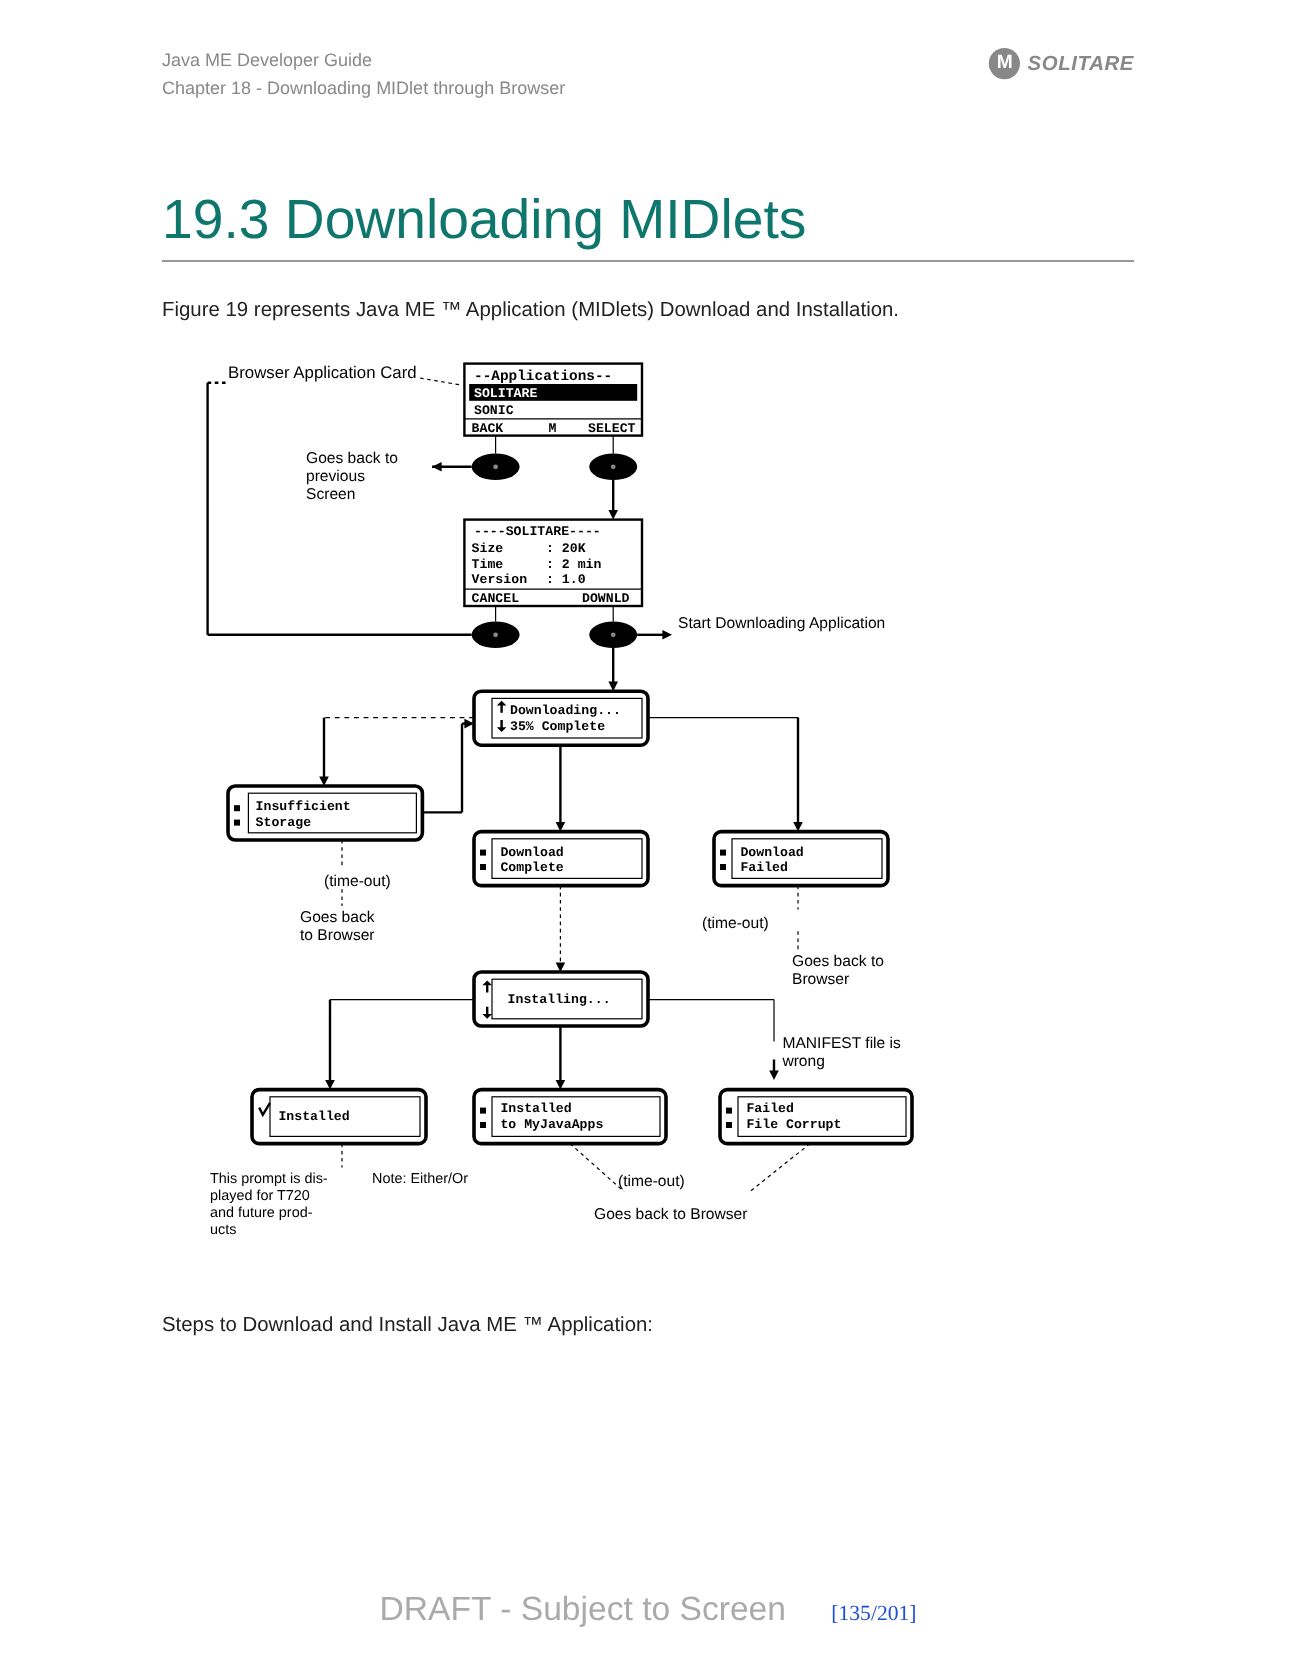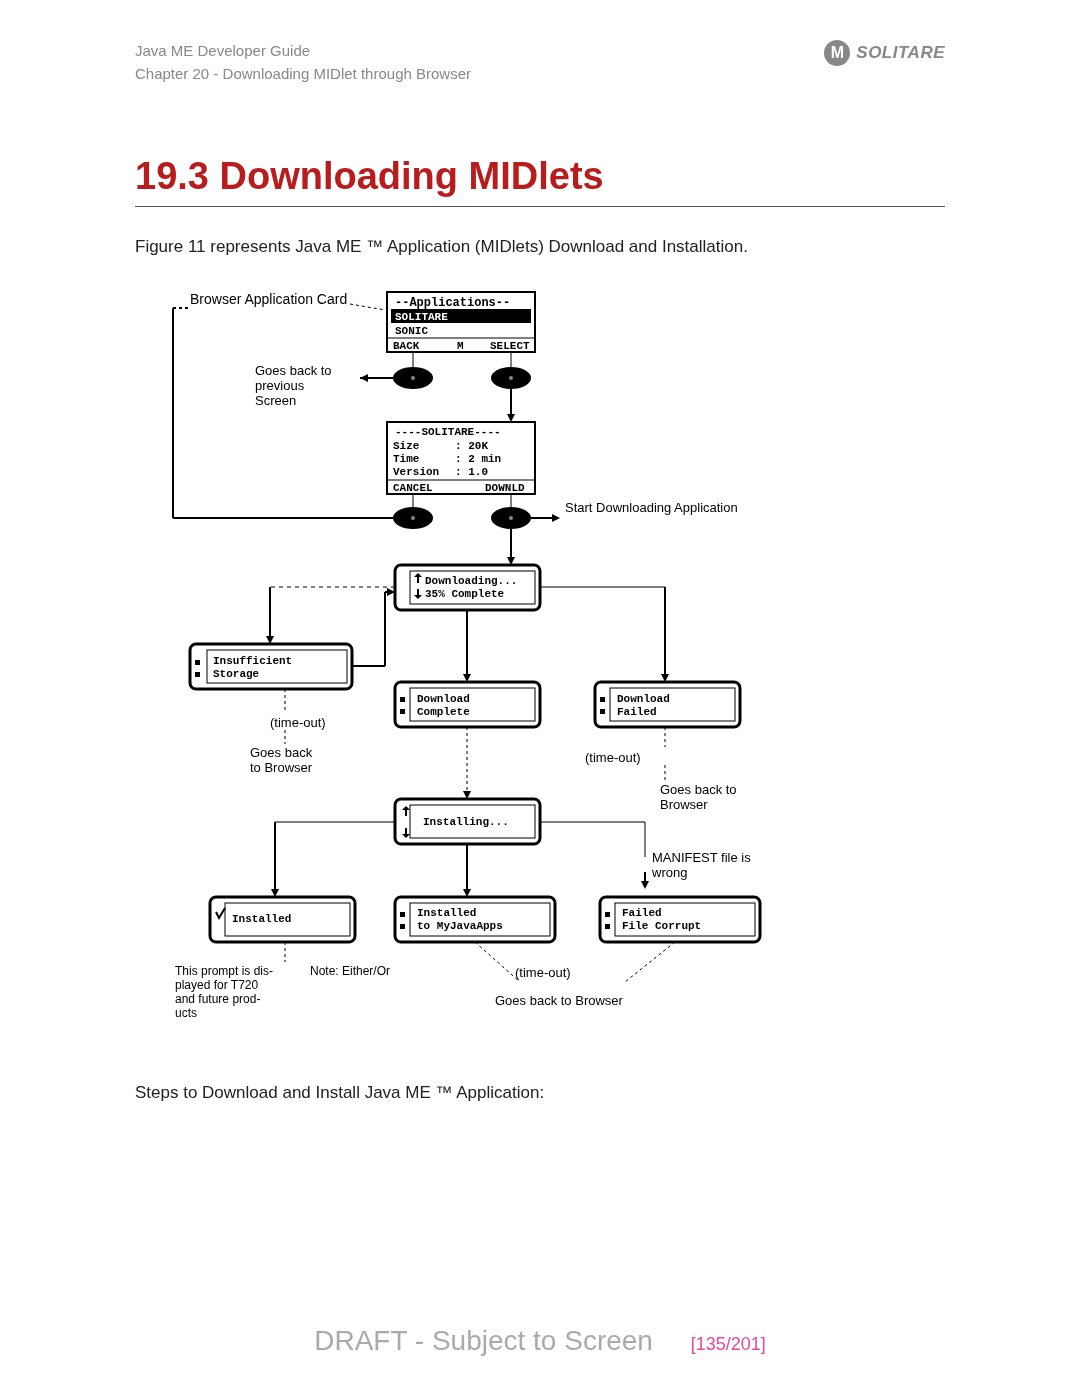--- a/index.html
+++ b/index.html
@@ -47,23 +47,23 @@
   }
   .logo-text {
     font-family: Arial, sans-serif;
     font-style: italic;
     font-weight: bold;
     color: #888;
     font-size: 17px;
     letter-spacing: 0.5px;
   }
   h1.section-title {
-    color: #b91c1c;
-    font-size: 38px;
-    font-weight: bold;
+    color: #0f766e;
+    font-size: 46px;
+    font-weight: normal;
     margin: 0 0 8px 0;
     font-family: Verdana, sans-serif;
   }
   hr.title-rule {
     border: none;
     border-top: 1px solid #555;
     margin: 0 0 30px 0;
   }
   .intro {
     font-size: 17px;
@@ -97,48 +97,49 @@
     bottom: 40px;
     left: 0;
     width: 100%;
     text-align: center;
     font-size: 28px;
     color: #aaa;
     font-family: Verdana, sans-serif;
   }
   .footer .page-num {
     font-size: 18px;
-    color: #ec4899;
+    color: #1d4ed8;
     margin-left: 30px;
+    font-family: Liberation Serif, serif;
   }
   
   .mono { font-family: "Courier New", monospace; font-weight: bold; }
   .sans { font-family: Arial, sans-serif; }
 </style>
 </head>
 <body>
 
 <div class="page">
   <div class="header">
     <div class="header-left">
       <div>Java ME Developer Guide</div>
-      <div>Chapter 20 - Downloading MIDlet through Browser</div>
+      <div>Chapter 18 - Downloading MIDlet through Browser</div>
     </div>
     <div class="logo-wrap">
       <div class="logo-circle">
         <span>M</span>
       </div>
       <span class="logo-text">SOLITARE</span>
     </div>
   </div>
 
   <h1 class="section-title">19.3 Downloading MIDlets</h1>
   <hr class="title-rule">
 
-  <p class="intro">Figure 11 represents Java ME ™ Application (MIDlets) Download and Installation.</p>
+  <p class="intro">Figure 19 represents Java ME ™ Application (MIDlets) Download and Installation.</p>
 
   <div class="figure-wrap">
     <svg class="figure-img" viewBox="0 0 644 765">
 
       <rect x="35" y="10" width="575" height="745" fill="none" stroke="none"></rect>
 
       <text x="35" y="22" class="sans" font-size="14">Browser Application Card</text>
       <line x1="195" y1="22" x2="230" y2="28" stroke="#000" stroke-dasharray="3,3"></line>
 
       <rect x="232" y="10" width="148" height="60" fill="#fff" stroke="#000" stroke-width="2"></rect>

